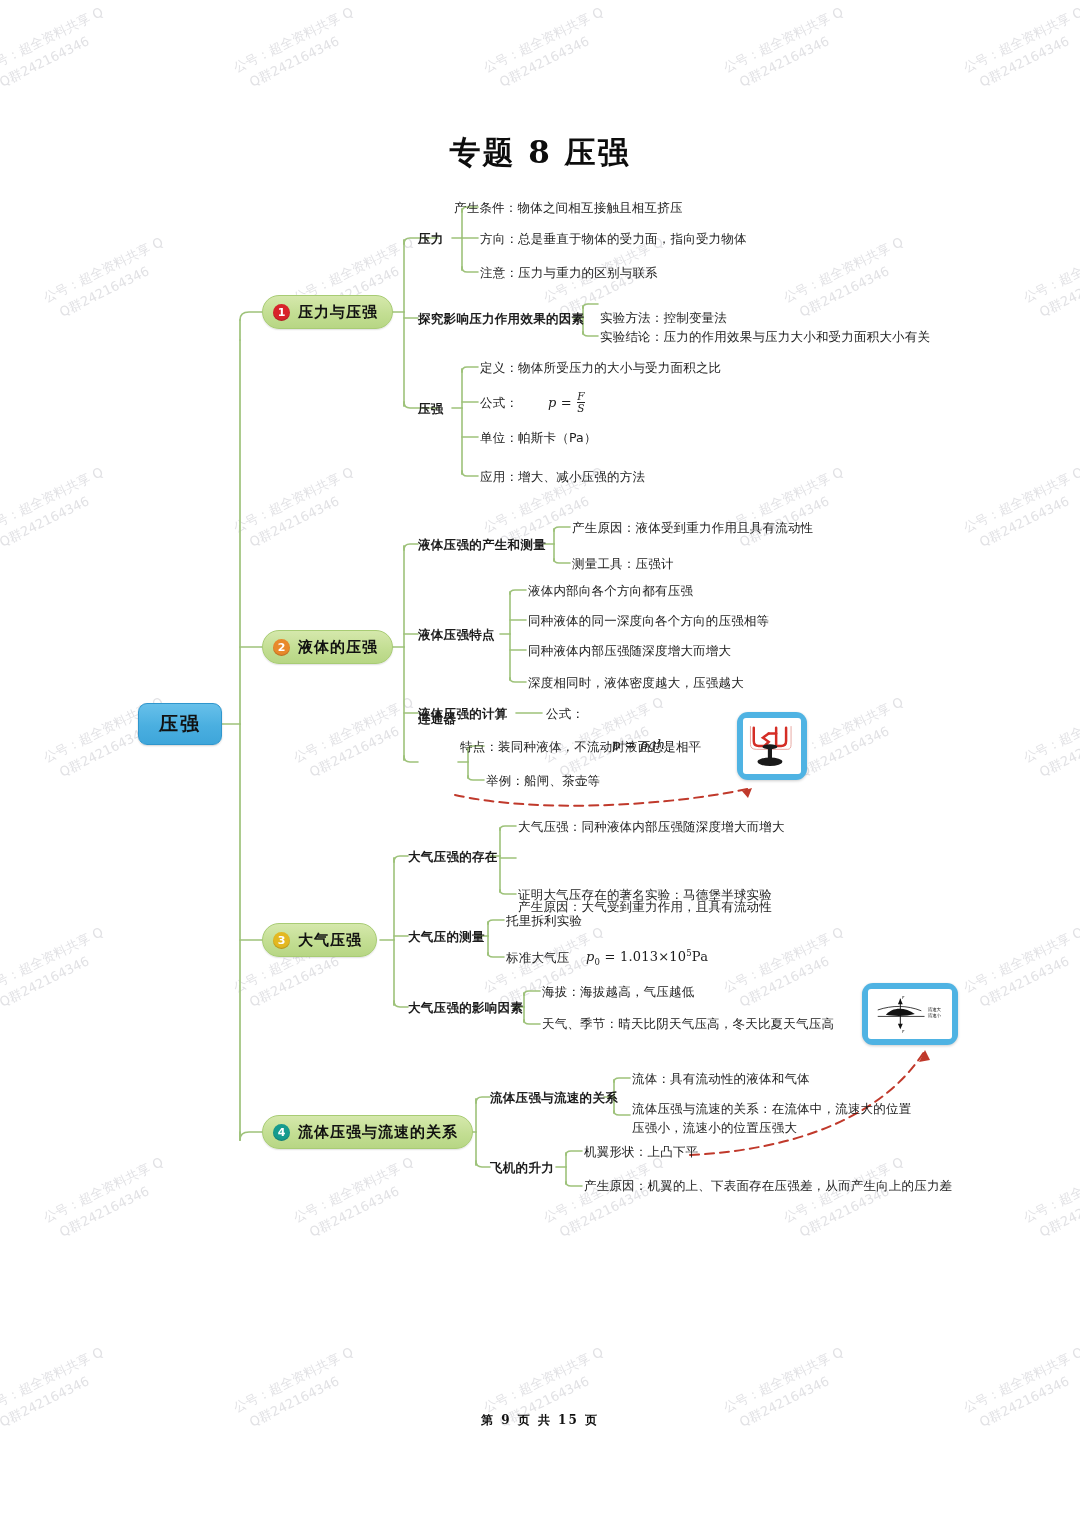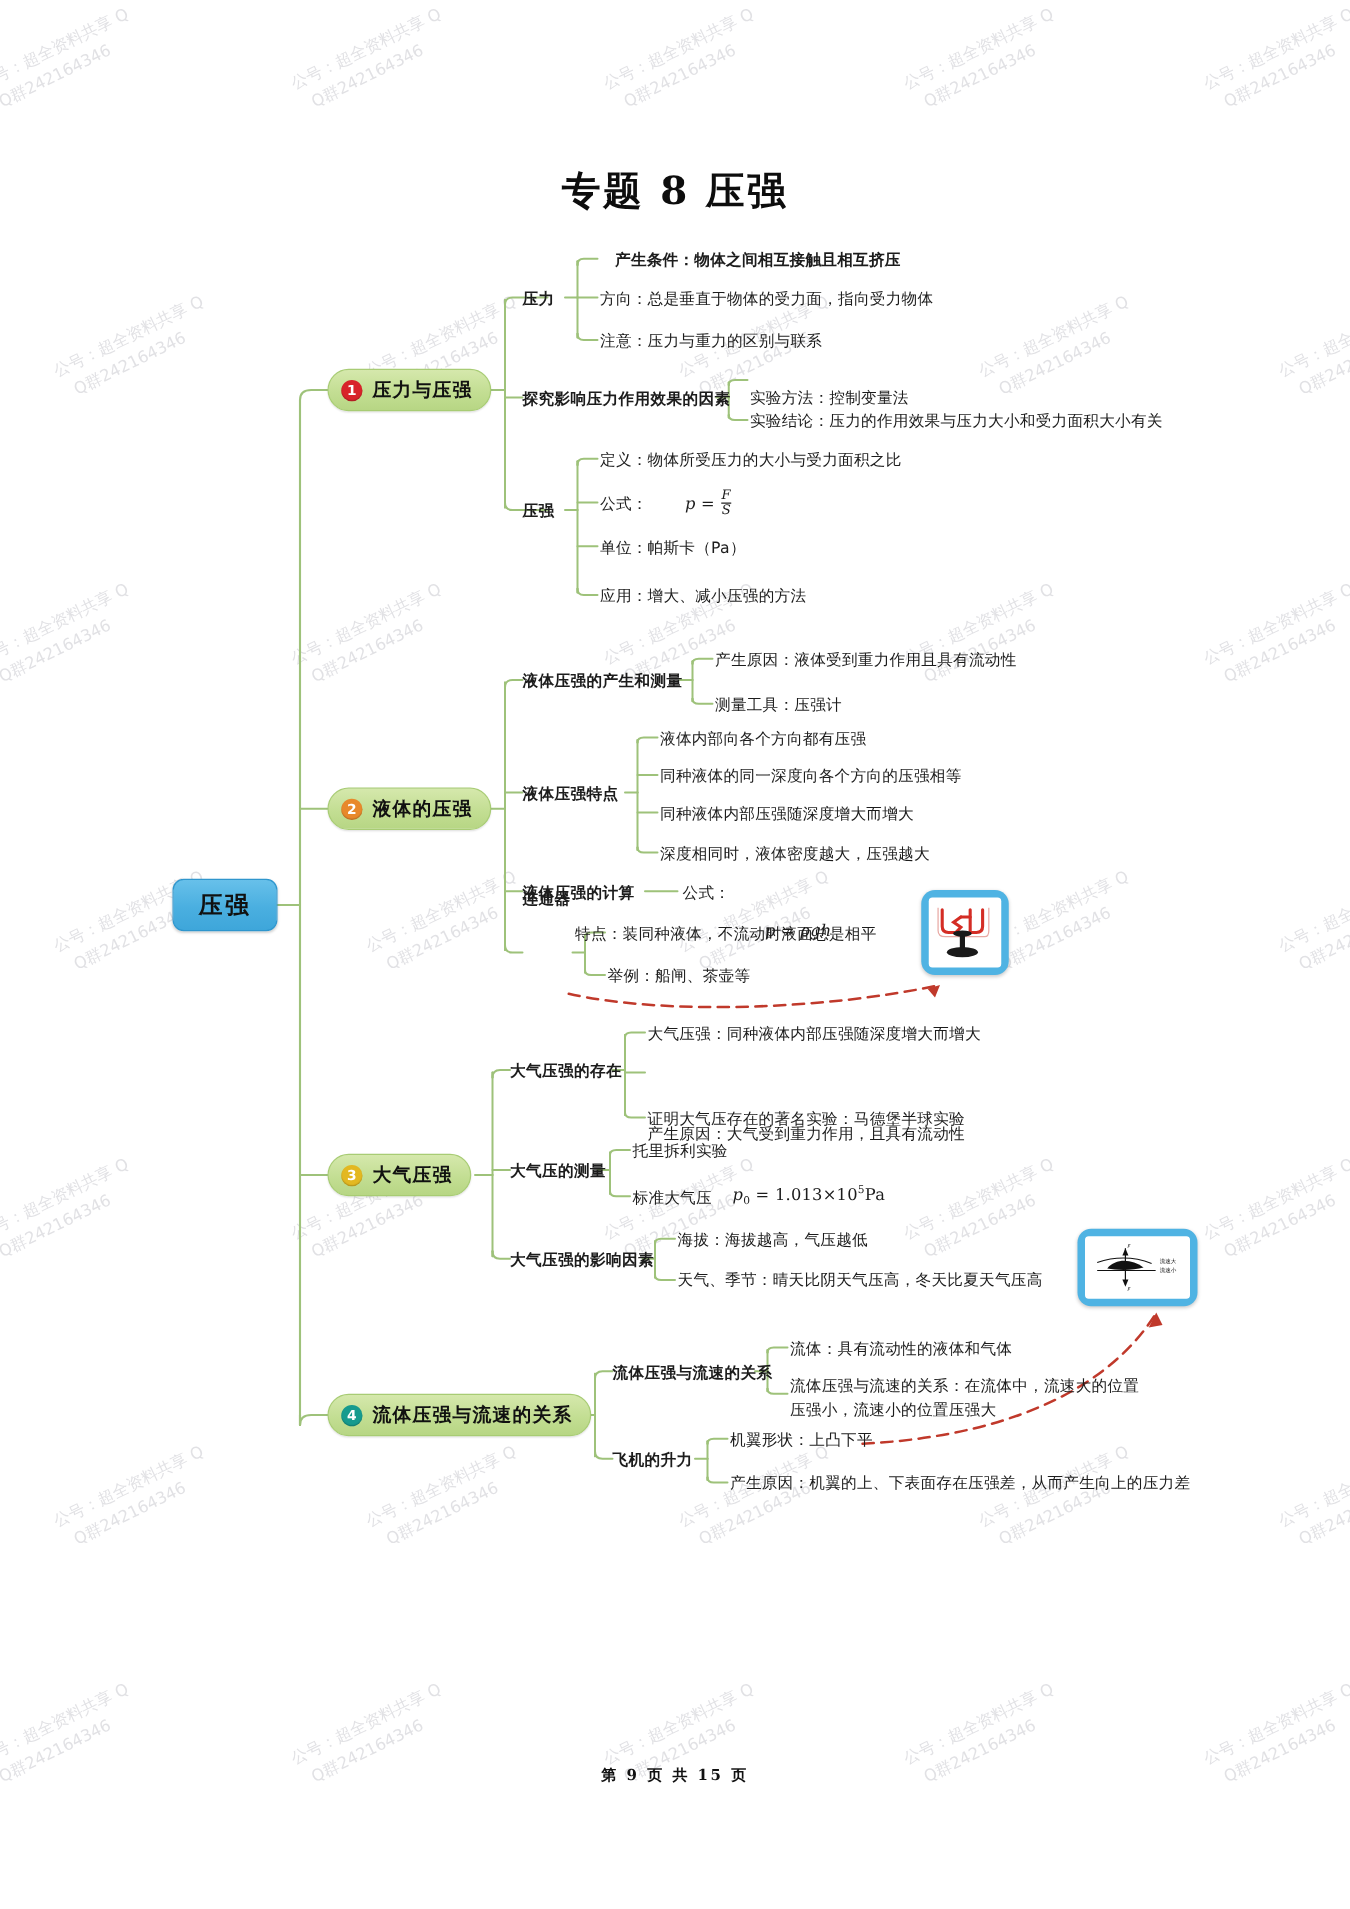--- a/index.html
+++ b/index.html
@@ -342,21 +342,21 @@
     <div class="node sec" style="left:262px; top:923px;">
       <span class="badge" style="background:#e3b821">3</span>
       <span class="lbl">大气压强</span>
     </div>
     <div class="node sec" style="left:262px; top:1115px;">
       <span class="badge" style="background:#169b8e">4</span>
       <span class="lbl">流体压强与流速的关系</span>
     </div>
 
     <div class="b2" style="left:418px; top:231px;">压力</div>
-    <div class="leaf" style="left:492px; top:200px;font-weight:bold;">产生条件：物体之间相互接触且相互挤压</div>
+    <div class="leaf" style="left:454px; top:200px;">产生条件：物体之间相互接触且相互挤压</div>
     <div class="leaf" style="left:480px; top:231px;">方向：总是垂直于物体的受力面，指向受力物体</div>
     <div class="leaf" style="left:480px; top:265px;">注意：压力与重力的区别与联系</div>
 
     <div class="b2" style="left:418px; top:311px;text-align:center;">探究影响压力作用效果的因素</div>
     <div class="leaf" style="left:600px; top:310px;">实验方法：控制变量法</div>
     <div class="leaf" style="left:600px; top:329px;">实验结论：压力的作用效果与压力大小和受力面积大小有关</div>
 
     <div class="b2" style="left:418px; top:401px;">压强</div>
     <div class="leaf" style="left:480px; top:360px;">定义：物体所受压力的大小与受力面积之比</div>
     <div class="leaf" style="left:480px; top:395px;">公式：</div>

